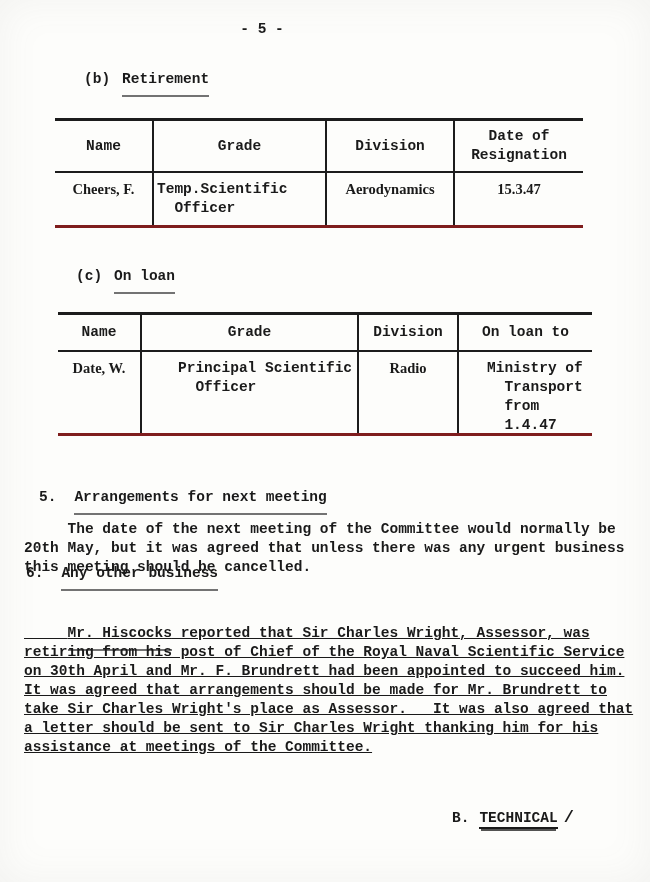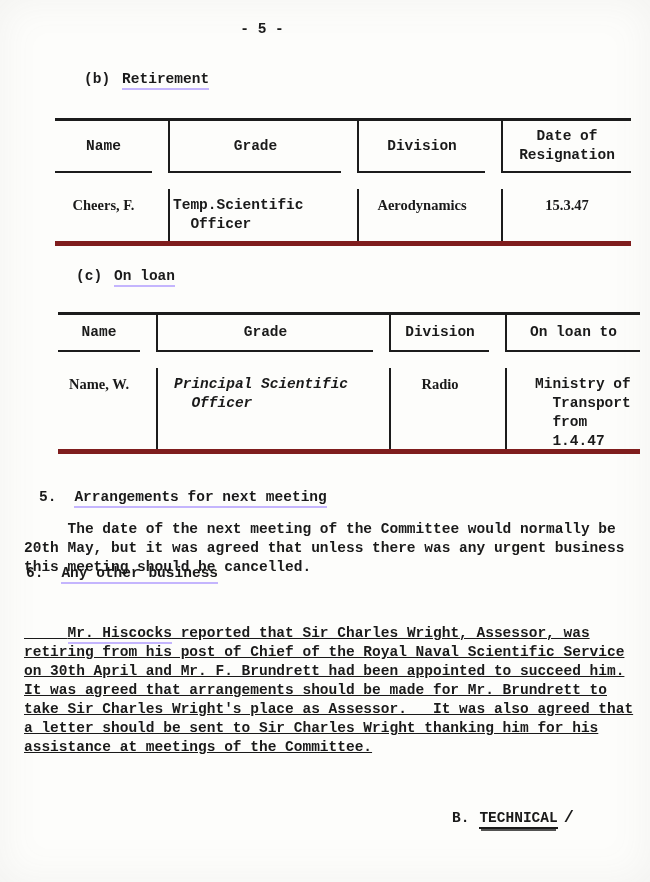--- a/index.html
+++ b/index.html
@@ -11,31 +11,30 @@
     color:#1a1a1a;
     font-family:"Liberation Mono","DejaVu Sans Mono",monospace;
     font-weight:700;
     font-size:14.5px;
     line-height:19px;
     overflow:hidden;
     box-shadow:inset 0 0 40px rgba(120,120,110,0.08);
   }
   .abs{position:absolute;}
   .pre{white-space:pre-wrap;}
-  .u{border-bottom:2px solid #c4b5fd;padding-bottom:1px;}
+  .u{border-bottom:2px solid #737373;padding-bottom:8px;}
   .heading-letter .lbl{margin-right:12px;}
   .sec-heading .num{margin-right:18px;}
 
   
   .doc-table{
     position:absolute;
     display:grid;
     border-top:3px solid #1c1c1c;
-    border-bottom:5px solid #7f1d1d;
-    gap:16px;
+    border-bottom:3px solid #7f1d1d;
   }
   #table-retirement{
     left:55px;top:118px;
     grid-template-columns:97px 173px 128px 130px;
     grid-template-rows:52px 52px;
   }
   #table-onloan{
     left:58px;top:312px;
     grid-template-columns:82px 217px 100px 135px;
     grid-template-rows:37px 81px;
@@ -44,21 +43,21 @@
     border-bottom:2px solid #1c1c1c;
     display:flex;align-items:center;justify-content:center;
     text-align:center;
   }
   .th span{white-space:pre-wrap;}
   .td{padding-top:7px;}
   .td span{white-space:pre-wrap;display:block;}
   .bl{border-left:2px solid #1c1c1c;}
   .cell-center{text-align:center;font-family:Liberation Serif, serif;}
   .pad-grade1{padding-left:3px;}
-  .pad-grade2{padding-left:16px;font-style:italic;}
+  .pad-grade2{padding-left:36px;}
   .pad-loan{padding-left:28px;}
 
   
   .footer .cat{
     border-bottom:2px solid #1a1a1a;
     box-shadow:0 4px 0 -2px rgba(26,26,26,0.75);
     padding-bottom:1px;
     margin:12px 6px 0 10px;
   }
   .footer .slash{font-size:17px;}
@@ -116,21 +115,21 @@
         <span>Grade</span>
       </div>
     <div class="th bl">
         <span>Division</span>
       </div>
     <div class="th bl">
         <span>On loan to</span>
       </div>
 
     <div class="td cell-center">
-        <span>Name, W.</span>
+        <span>Date, W.</span>
       </div>
     <div class="td bl pad-grade2">
         <span>Principal Scientific
   Officer</span>
       </div>
     <div class="td bl cell-center">
         <span>Radio</span>
       </div>
     <div class="td bl pad-loan">
         <span>Ministry of

